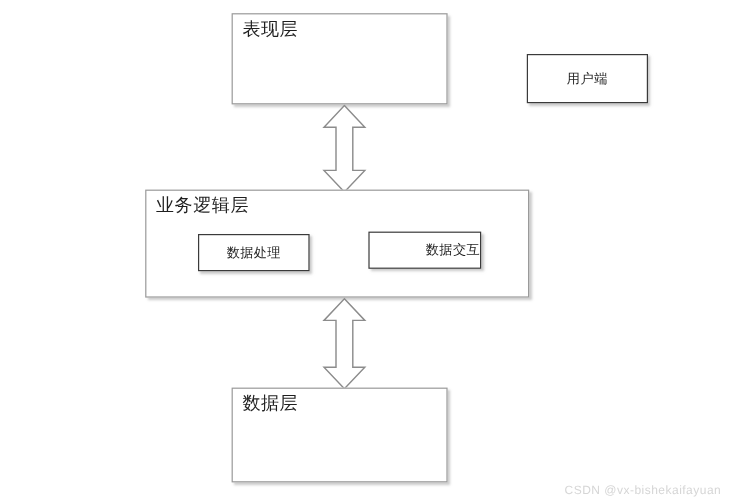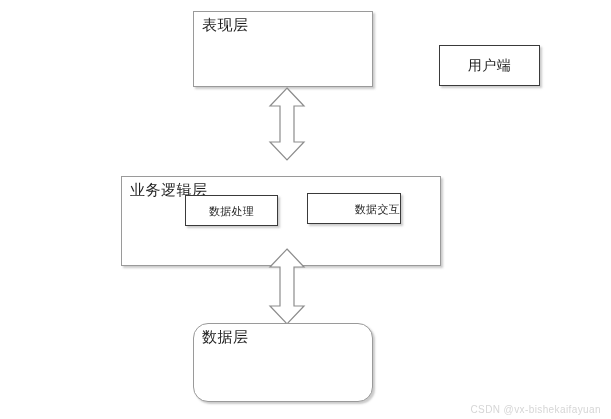--- a/index.html
+++ b/index.html
@@ -50,38 +50,38 @@
     position: absolute;
     background: #ffffff;
     border: 1px solid #3a3a3a;
     box-sizing: border-box;
     box-shadow: 2px 2px 2px rgba(150,150,150,0.5);
     display: flex;
     align-items: center;
     justify-content: center;
   }
   .inner-label {
-    font-size: 14px;
+    font-size: 11px;
     line-height: 18px;
     letter-spacing: 0.5px;
     color: #1f1f1f;
     white-space: nowrap;
   }
   .inner-label.small {
     font-size: 11px;
     letter-spacing: 0.3px;
   }
 
   
   #box-presentation { left: 193px; top: 10px;  width: 180px; height: 76px; }
-  #box-business     { left: 121px; top: 157px; width: 320px; height: 90px; margin-top: 18px; }
-  #box-data         { left: 193px; top: 322px; width: 180px; height: 79px; border-radius: 15px; }
+  #box-business     { left: 121px; top: 157px; width: 320px; height: 90px; }
+  #box-data         { left: 193px; top: 322px; width: 180px; height: 79px; }
 
   #box-client       { left: 245px; top: 33px;  width: 101px; height: 41px; }
-  #box-dataproc     { left: 165px; top: 194px; width: 93px;  height: 31px; margin-left: 20px; }
+  #box-dataproc     { left: 165px; top: 194px; width: 93px;  height: 31px; }
   #box-dataexch     { left: 307px; top: 192px; width: 94px;  height: 31px; justify-content: flex-end; }
 
   
   .arrow-connector {
     position: absolute;
     width: 38px;
   }
   #arrow-top-middle    { left: 268px; top: 86px;  height: 74px; }
   #arrow-middle-bottom { left: 268px; top: 247px; height: 77px; }
   .arrow-connector svg { display: block; width: 100%; height: 100%; }

